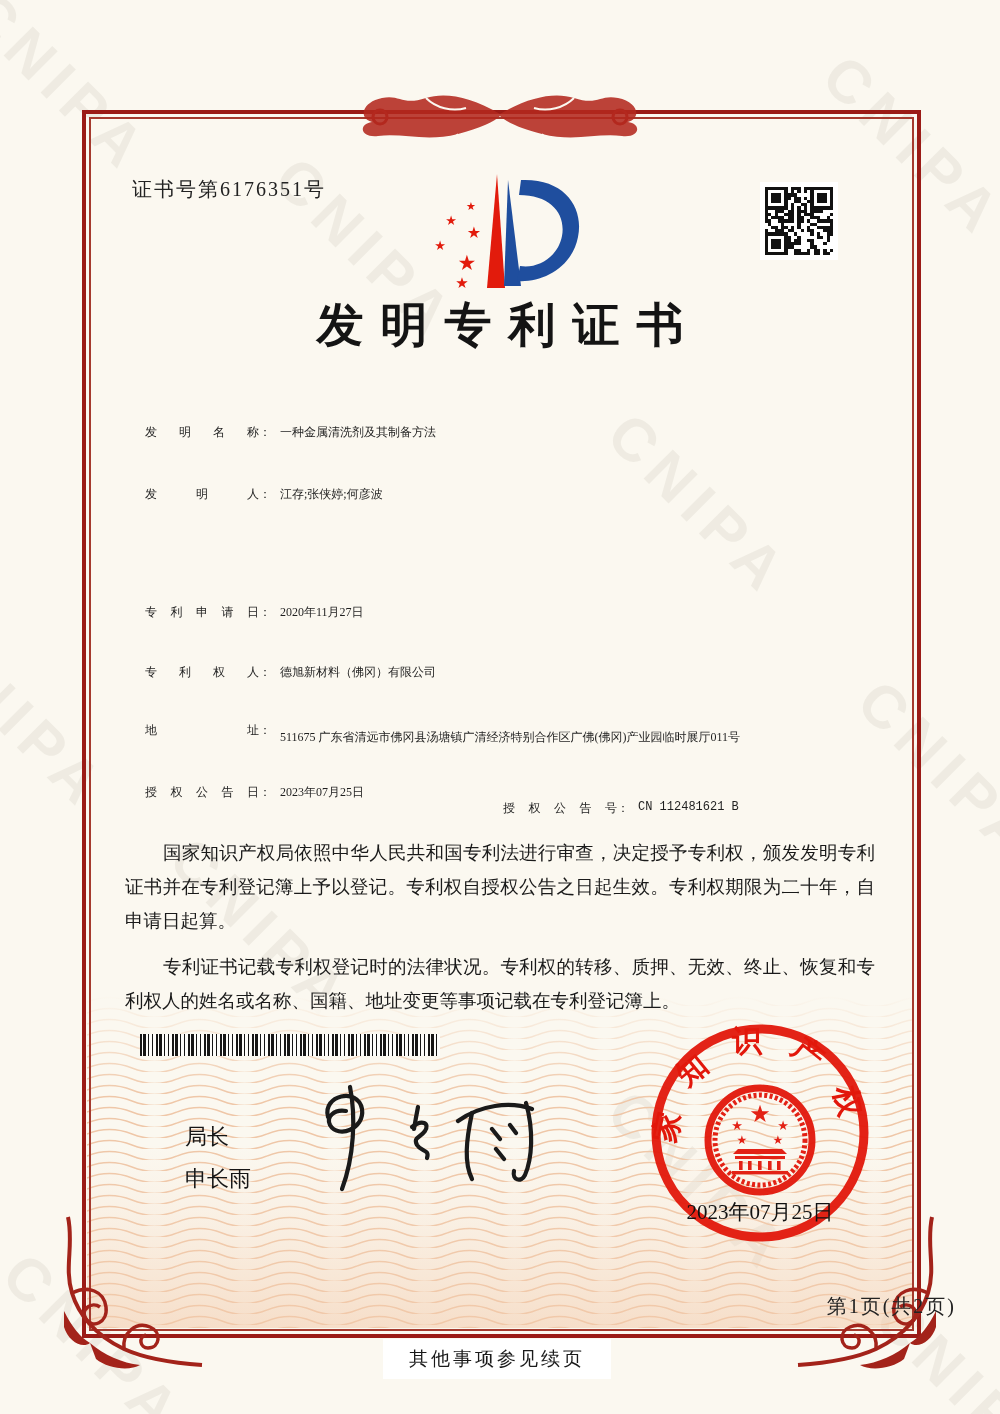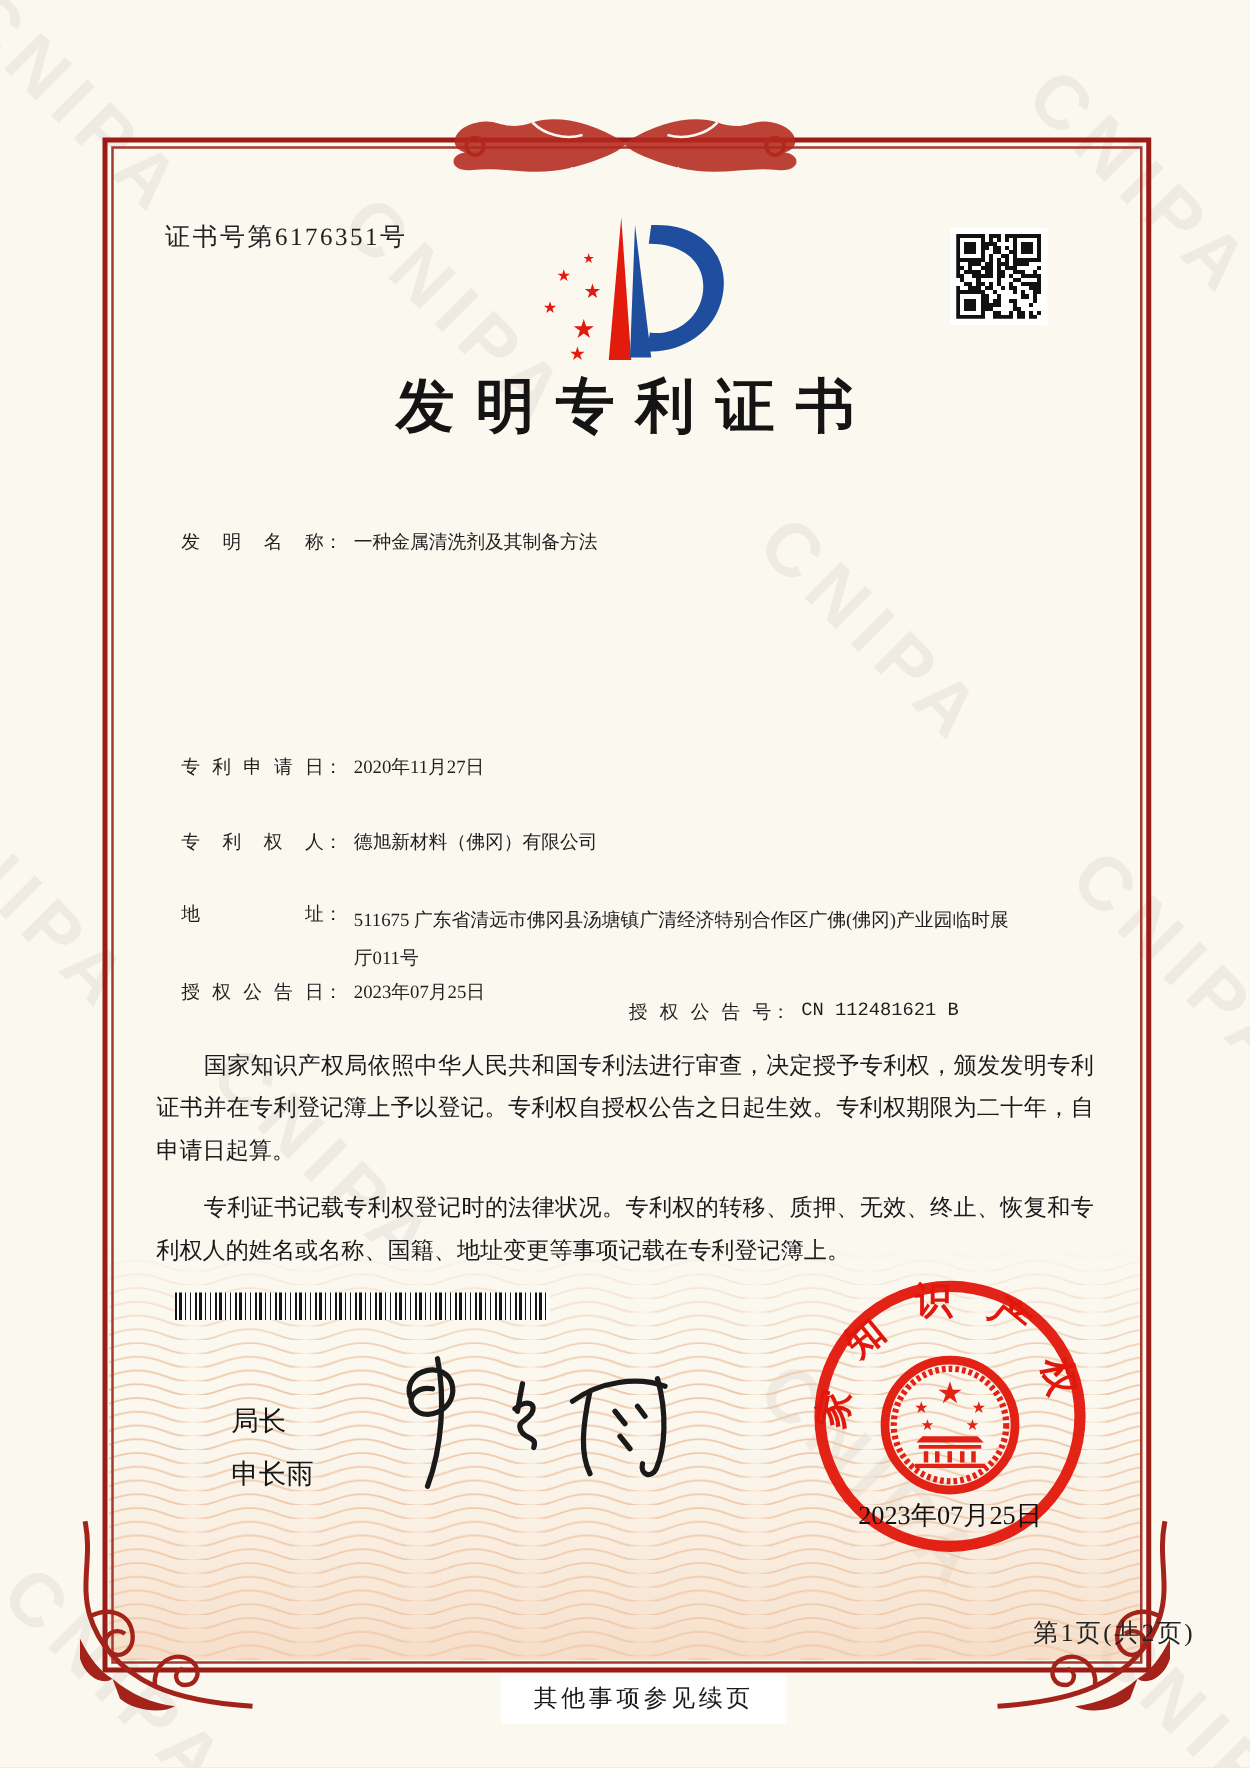--- a/index.html
+++ b/index.html
@@ -19,21 +19,21 @@
   
   .logo{position:absolute;left:424px;top:158px;}
   .logo text{font-family:"DejaVu Sans",sans-serif;}
   
   .qrbox{position:absolute;left:760px;top:182px;width:78px;height:78px;background:#fff;}
   .qrbox svg{position:absolute;left:5px;top:5px;width:68px;height:68px;}
   
   .title{position:absolute;left:0;top:294px;width:1000px;text-align:center;font-size:47px;
          font-weight:bold;letter-spacing:17px;padding-left:17px;box-sizing:border-box;color:#141414;}
   
-  .field{position:absolute;left:145px;font-size:15px;color:#1f1f1f;}
+  .field{position:absolute;left:145px;font-size:12px;color:#1f1f1f;}
   .lb{display:inline-block;width:114px;text-align:justify;text-align-last:justify;vertical-align:top;}
   .cl{vertical-align:top;}
   .val{margin-left:9px;vertical-align:top;}
   .val.wrap{display:inline-block;width:524px;line-height:30px;text-align:justify;}
   .grp2{position:absolute;left:358px;top:16px;white-space:nowrap;font-family:Liberation Mono, monospace;}
   
   .body-text{position:absolute;left:113px;top:824px;width:774px;font-size:18.5px;line-height:34px;
              text-align:justify;color:#1a1a1a;}
   .body-text p{margin:12px;text-indent:38px;}
   .body-text p + p{margin-top:6px;}
@@ -47,21 +47,21 @@
   .sig{position:absolute;left:300px;top:1082px;}
   
   .seal{position:absolute;left:645px;top:1018px;width:230px;height:230px;}
   .seal .org{font-size:30px;font-weight:bold;letter-spacing:26px;fill:#E2170B;
              font-family:"Liberation Serif","DejaVu Serif",serif;}
   .seal .sdate{font-size:21px;fill:#111;font-family:"Liberation Serif","DejaVu Serif",serif;}
   .seal .star{font-family:"DejaVu Sans",sans-serif;fill:#E2170B;}
   
   .pagenum{position:absolute;left:0;top:1293px;width:956px;text-align:right;font-size:20px;
            letter-spacing:2px;color:#222;}
-  .contbox{position:absolute;left:401px;top:1339px;background:#ffffff;padding:7px 26px;}
+  .contbox{position:absolute;left:383px;top:1339px;background:#ffffff;padding:7px 26px;}
   .contbox span{font-size:19px;letter-spacing:3px;color:#1a1a1a;}
   .orn{position:absolute;}
 </style>
 </head>
 <body>
 
 <div class="page">
 
   <div class="wm" style="left:-55px;top:47px">CNIPA</div>
   <div class="wm" style="left:800px;top:112px">CNIPA</div>
@@ -137,20 +137,23 @@
   <div class="qrbox">
     <svg viewBox="0 0 21 21" shape-rendering="crispEdges" aria-hidden="true">
         <path d="M0 0h1v1h-1zM1 0h1v1h-1zM2 0h1v1h-1zM3 0h1v1h-1zM4 0h1v1h-1zM5 0h1v1h-1zM6 0h1v1h-1zM8 0h1v1h-1zM9 0h1v1h-1zM10 0h1v1h-1zM12 0h1v1h-1zM13 0h1v1h-1zM14 0h1v1h-1zM15 0h1v1h-1zM16 0h1v1h-1zM17 0h1v1h-1zM18 0h1v1h-1zM19 0h1v1h-1zM20 0h1v1h-1zM0 1h1v1h-1zM6 1h1v1h-1zM8 1h1v1h-1zM10 1h1v1h-1zM12 1h1v1h-1zM14 1h1v1h-1zM20 1h1v1h-1zM0 2h1v1h-1zM2 2h1v1h-1zM3 2h1v1h-1zM4 2h1v1h-1zM6 2h1v1h-1zM7 2h1v1h-1zM8 2h1v1h-1zM9 2h1v1h-1zM14 2h1v1h-1zM16 2h1v1h-1zM17 2h1v1h-1zM18 2h1v1h-1zM20 2h1v1h-1zM0 3h1v1h-1zM2 3h1v1h-1zM3 3h1v1h-1zM4 3h1v1h-1zM6 3h1v1h-1zM7 3h1v1h-1zM9 3h1v1h-1zM10 3h1v1h-1zM12 3h1v1h-1zM14 3h1v1h-1zM16 3h1v1h-1zM17 3h1v1h-1zM18 3h1v1h-1zM20 3h1v1h-1zM0 4h1v1h-1zM2 4h1v1h-1zM3 4h1v1h-1zM4 4h1v1h-1zM6 4h1v1h-1zM9 4h1v1h-1zM10 4h1v1h-1zM13 4h1v1h-1zM14 4h1v1h-1zM16 4h1v1h-1zM17 4h1v1h-1zM18 4h1v1h-1zM20 4h1v1h-1zM0 5h1v1h-1zM6 5h1v1h-1zM8 5h1v1h-1zM11 5h1v1h-1zM12 5h1v1h-1zM14 5h1v1h-1zM20 5h1v1h-1zM0 6h1v1h-1zM1 6h1v1h-1zM2 6h1v1h-1zM3 6h1v1h-1zM4 6h1v1h-1zM5 6h1v1h-1zM6 6h1v1h-1zM8 6h1v1h-1zM10 6h1v1h-1zM12 6h1v1h-1zM14 6h1v1h-1zM15 6h1v1h-1zM16 6h1v1h-1zM17 6h1v1h-1zM18 6h1v1h-1zM19 6h1v1h-1zM20 6h1v1h-1zM0 7h1v1h-1zM3 7h1v1h-1zM4 7h1v1h-1zM5 7h1v1h-1zM7 7h1v1h-1zM8 7h1v1h-1zM10 7h1v1h-1zM11 7h1v1h-1zM12 7h1v1h-1zM14 7h1v1h-1zM15 7h1v1h-1zM16 7h1v1h-1zM17 7h1v1h-1zM0 8h1v1h-1zM1 8h1v1h-1zM3 8h1v1h-1zM6 8h1v1h-1zM7 8h1v1h-1zM8 8h1v1h-1zM10 8h1v1h-1zM12 8h1v1h-1zM13 8h1v1h-1zM14 8h1v1h-1zM20 8h1v1h-1zM0 9h1v1h-1zM2 9h1v1h-1zM3 9h1v1h-1zM4 9h1v1h-1zM5 9h1v1h-1zM7 9h1v1h-1zM8 9h1v1h-1zM10 9h1v1h-1zM11 9h1v1h-1zM14 9h1v1h-1zM15 9h1v1h-1zM16 9h1v1h-1zM19 9h1v1h-1zM0 10h1v1h-1zM1 10h1v1h-1zM4 10h1v1h-1zM5 10h1v1h-1zM6 10h1v1h-1zM7 10h1v1h-1zM8 10h1v1h-1zM10 10h1v1h-1zM11 10h1v1h-1zM13 10h1v1h-1zM16 10h1v1h-1zM17 10h1v1h-1zM18 10h1v1h-1zM19 10h1v1h-1zM20 10h1v1h-1zM1 11h1v1h-1zM5 11h1v1h-1zM10 11h1v1h-1zM14 11h1v1h-1zM15 11h1v1h-1zM20 11h1v1h-1zM2 12h1v1h-1zM3 12h1v1h-1zM5 12h1v1h-1zM6 12h1v1h-1zM8 12h1v1h-1zM10 12h1v1h-1zM13 12h1v1h-1zM16 12h1v1h-1zM17 12h1v1h-1zM18 12h1v1h-1zM19 12h1v1h-1zM20 12h1v1h-1zM0 13h1v1h-1zM3 13h1v1h-1zM4 13h1v1h-1zM5 13h1v1h-1zM7 13h1v1h-1zM8 13h1v1h-1zM11 13h1v1h-1zM13 13h1v1h-1zM14 13h1v1h-1zM18 13h1v1h-1zM19 13h1v1h-1zM20 13h1v1h-1zM0 14h1v1h-1zM1 14h1v1h-1zM2 14h1v1h-1zM3 14h1v1h-1zM4 14h1v1h-1zM5 14h1v1h-1zM6 14h1v1h-1zM9 14h1v1h-1zM14 14h1v1h-1zM16 14h1v1h-1zM19 14h1v1h-1zM20 14h1v1h-1zM0 15h1v1h-1zM6 15h1v1h-1zM7 15h1v1h-1zM10 15h1v1h-1zM16 15h1v1h-1zM17 15h1v1h-1zM19 15h1v1h-1zM0 16h1v1h-1zM2 16h1v1h-1zM3 16h1v1h-1zM4 16h1v1h-1zM6 16h1v1h-1zM7 16h1v1h-1zM9 16h1v1h-1zM10 16h1v1h-1zM13 16h1v1h-1zM14 16h1v1h-1zM19 16h1v1h-1zM0 17h1v1h-1zM2 17h1v1h-1zM3 17h1v1h-1zM4 17h1v1h-1zM6 17h1v1h-1zM7 17h1v1h-1zM8 17h1v1h-1zM9 17h1v1h-1zM10 17h1v1h-1zM14 17h1v1h-1zM18 17h1v1h-1zM0 18h1v1h-1zM2 18h1v1h-1zM3 18h1v1h-1zM4 18h1v1h-1zM6 18h1v1h-1zM7 18h1v1h-1zM8 18h1v1h-1zM14 18h1v1h-1zM15 18h1v1h-1zM0 19h1v1h-1zM6 19h1v1h-1zM9 19h1v1h-1zM10 19h1v1h-1zM13 19h1v1h-1zM15 19h1v1h-1zM16 19h1v1h-1zM18 19h1v1h-1zM20 19h1v1h-1zM0 20h1v1h-1zM1 20h1v1h-1zM2 20h1v1h-1zM3 20h1v1h-1zM4 20h1v1h-1zM5 20h1v1h-1zM6 20h1v1h-1zM9 20h1v1h-1zM10 20h1v1h-1zM11 20h1v1h-1zM12 20h1v1h-1zM13 20h1v1h-1zM15 20h1v1h-1zM16 20h1v1h-1zM18 20h1v1h-1zM19 20h1v1h-1z" fill="#111"></path>
       </svg>
   </div>
 
   <div class="title">发明专利证书</div>
 
   <div class="field" style="top:424px">
     <span class="lb">发明名称</span><span class="cl">：</span><span class="val">一种金属清洗剂及其制备方法</span>
+  </div>
+  <div class="field" style="top:486px">
+    <span class="lb">发明人</span><span class="cl">：</span><span class="val">江存;张侠婷;何彦波</span>
   </div>
   <div class="field" style="top:604px">
     <span class="lb">专利申请日</span><span class="cl">：</span><span class="val">2020年11月27日</span>
   </div>
   <div class="field" style="top:664px">
     <span class="lb">专利权人</span><span class="cl">：</span><span class="val">德旭新材料（佛冈）有限公司</span>
   </div>
   <div class="field" style="top:722px">
     <span class="lb">地址</span><span class="cl">：</span><span class="val wrap">511675 广东省清远市佛冈县汤塘镇广清经济特别合作区广佛(佛冈)产业园临时展厅011号</span>
   </div>

